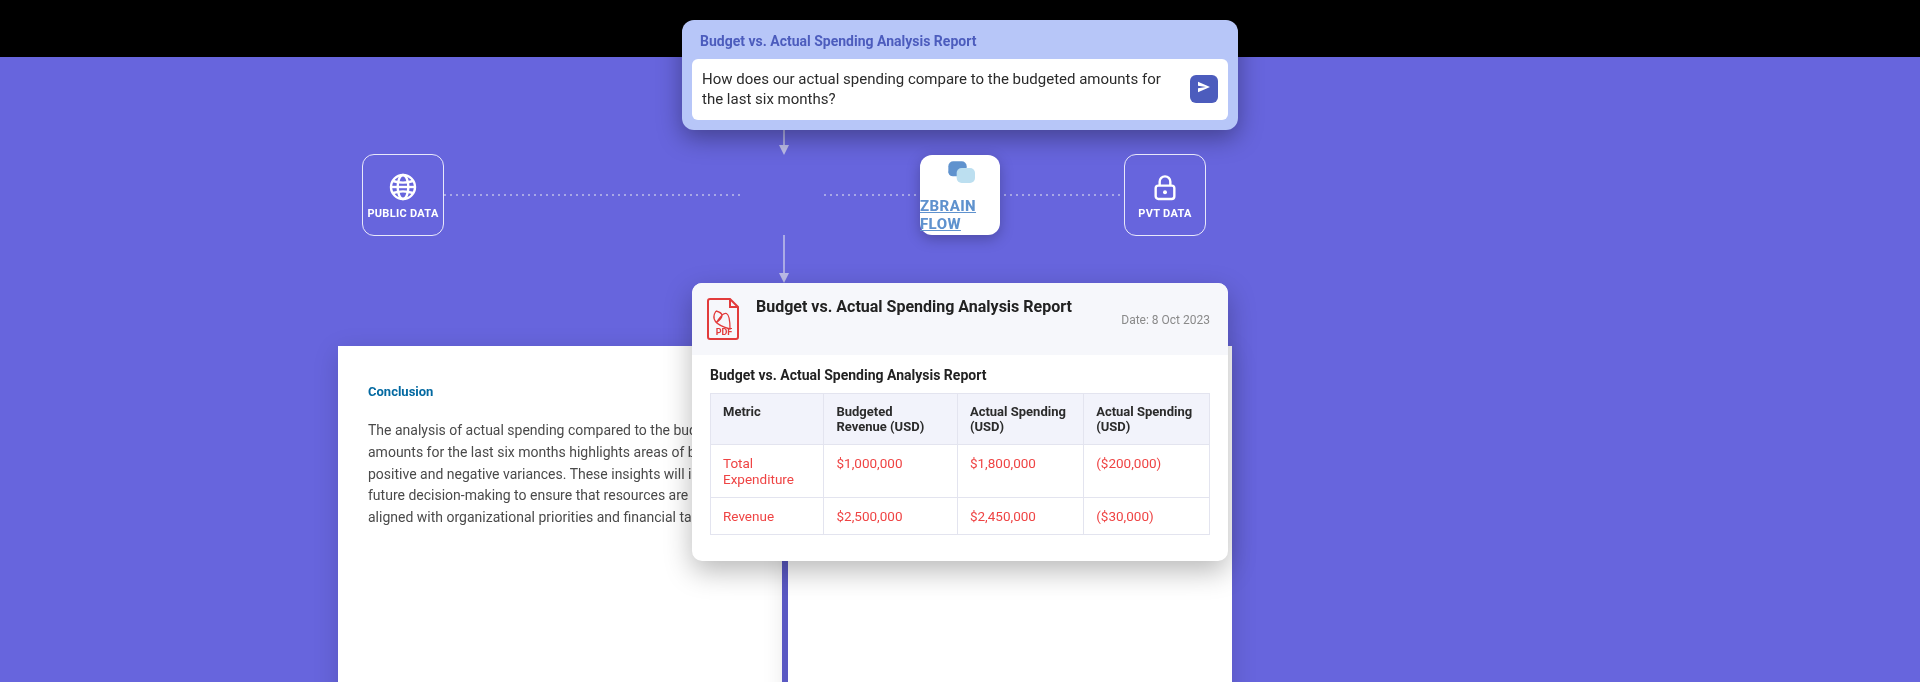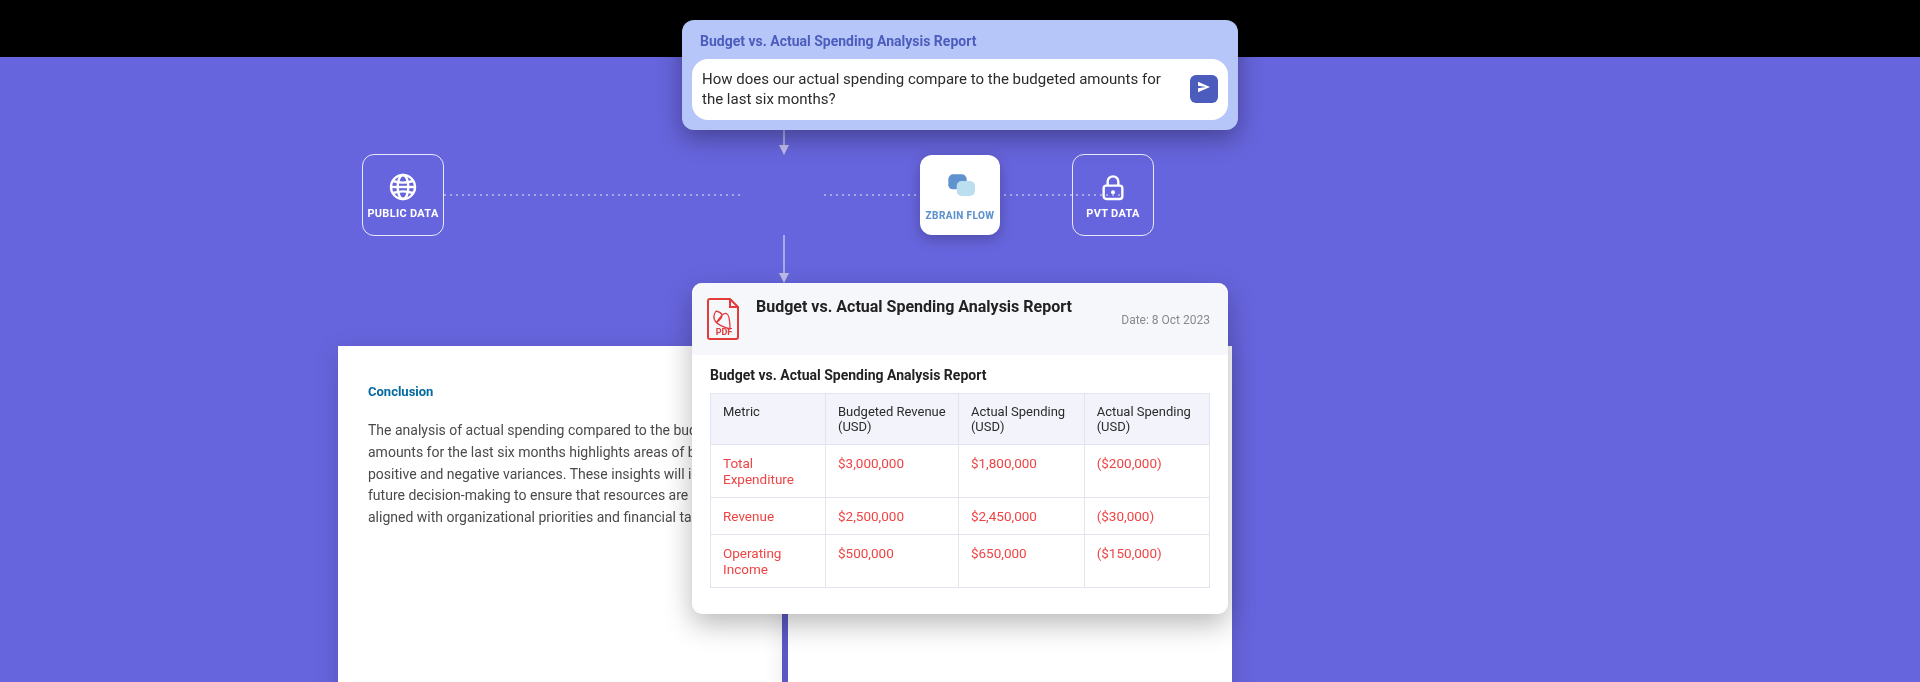--- a/index.html
+++ b/index.html
@@ -45,21 +45,21 @@
   .query-card .title{
     color:var(--header-text);
     font-weight:700;
     font-size:14px;
     padding:3px 8px 10px 8px;
   }
   .query-input-row{
     display:flex;
     gap:8px;
     background:#fff;
-    border-radius:16px;
+    border-radius:6px;
     padding:10px 10px;
   }
   .query-input-row .text{
     flex:1;
     font-size:15px;
     line-height:1.35;
     color:#2b2b2b;
     border:none;outline:none;resize:none;
     font-family:inherit;
   }
@@ -80,35 +80,36 @@
     border:1.5px solid rgba(255,255,255,.85);
     border-radius:12px;
     display:flex;flex-direction:column;align-items:center;justify-content:center;
   }
   .node .label{
     color:#fff;font-size:11px;font-weight:700;letter-spacing:.3px;
   }
   .node svg{width:32px;height:32px;stroke:#fff;fill:none;stroke-width:1.8;}
 
   .node.public{ top:154px; left:362px; }
-  .node.pvt   { top:154px; left:1072px;justify-content:center; }
+  .node.pvt   { top:154px; left:1124px;justify-content:center; }
 
   .center-node{
     position:absolute;
     top:155px;left:50%;transform:translateX(-50%);
     width:80px;height:80px;
     background:#fff;
     border-radius:12px;
     box-shadow:0 4px 14px rgba(0,0,0,.25);
     display:flex;flex-direction:column;align-items:center;justify-content:center;
     gap:4px;
   }
   .center-node .zb-label{
-    font-size:10px;font-weight:800;letter-spacing:.4px;
+    font-size:15px;font-weight:800;letter-spacing:.4px;
     color:#5f92ce;
+    text-decoration:underline;
   }
   .center-node svg{width:40px;height:32px;}
 
   
   svg.connector{position:absolute;pointer-events:none;}
   .dotted line{stroke:var(--line);stroke-width:1.6;stroke-dasharray:2 4;}
   .arrowline{stroke:var(--line);stroke-width:1.6;fill:none;}
   .arrowhead{fill:var(--line);}
 
   
@@ -165,21 +166,21 @@
     font-size:13.5px;
   }
   table.fin th,table.fin td{
     border:1px solid var(--table-border);
     padding:10px 12px;
     text-align:left;
     vertical-align:top;
   }
   table.fin thead th{
     background:var(--table-head);
-    font-weight:400;
+    font-weight:700;
     font-size:13px;
     color:#2b2b2b;
   }
   table.fin td{color:#ef4444;}
 </style>
 </head>
 <body>
 
 <div class="purple-bg"></div>
 
@@ -281,32 +282,26 @@
         <tr>
           <th>Metric</th>
           <th>Budgeted Revenue (USD)</th>
           <th>Actual Spending (USD)</th>
           <th>Actual Spending (USD)</th>
         </tr>
       </thead>
       <tbody>
         <tr>
           <td>Total Expenditure</td>
-          <td>$3,000,000</td>
+          <td>$1,000,000</td>
           <td>$1,800,000</td>
           <td>($200,000)</td>
         </tr>
         <tr>
           <td>Revenue</td>
           <td>$2,500,000</td>
           <td>$2,450,000</td>
           <td>($30,000)</td>
         </tr>
-        <tr>
-          <td>Operating Income</td>
-          <td>$500,000</td>
-          <td>$650,000</td>
-          <td>($150,000)</td>
-        </tr>
       </tbody>
     </table>
   </div>
 </div>
 
 </body></html>

